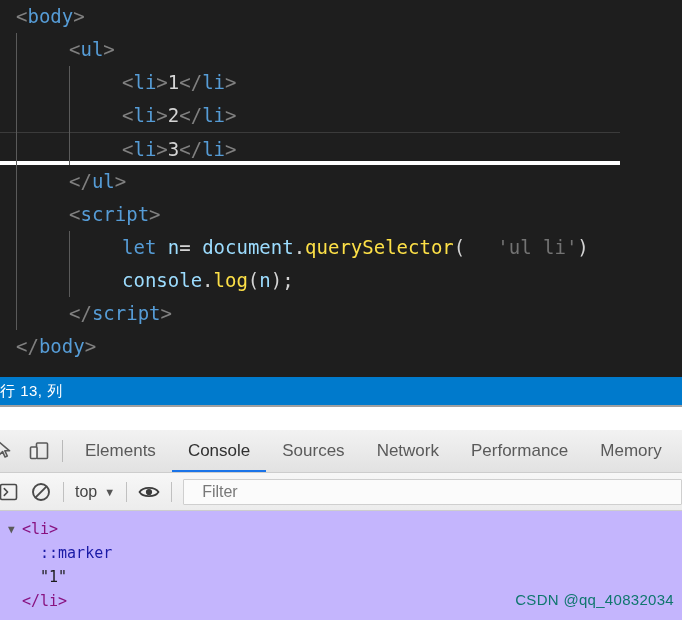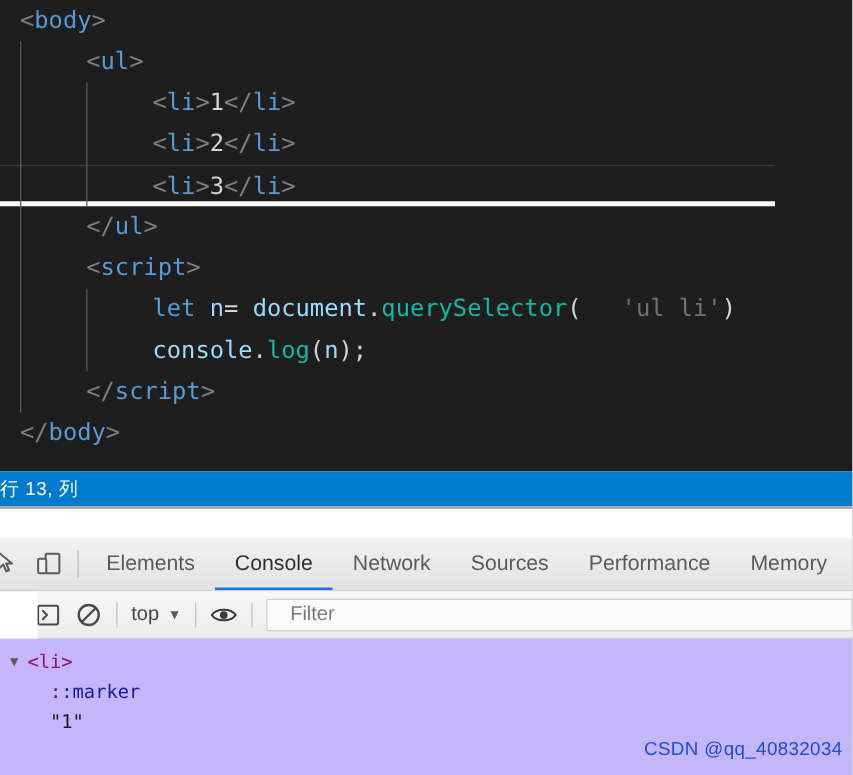--- a/index.html
+++ b/index.html
@@ -54,21 +54,21 @@
     background: #5a5a5a;
     z-index: 1;
   }
 
   
   .t-punct   { color: #808080; }
   .t-tag     { color: #569cd6; }
   .t-text    { color: #d4d4d4; }
   .t-kw      { color: #569cd6; }
   .t-var     { color: #9cdcfe; }
-  .t-fn      { color: #14b8a6; }
+  .t-fn      { color: #fde047; }
   .t-str     { color: #737373; margin-left: 32px; }
   .t-paren   { color: #d4d4d4; }
 
   
   #statusbar {
     position: absolute;
     left: 0; top: 377px;
     width: 682px;
     height: 28px;
     background: #007acc;
@@ -146,21 +146,20 @@
   
   #dt-consolebar {
     position: relative;
     height: 38px;
     background: linear-gradient(#f7f7f7, #ececec);
     border-bottom: 1px solid #cdcdcd;
     display: flex;
     align-items: center;
     box-sizing: border-box;
     overflow: hidden;
-    margin-left: 30px;
   }
   .cb-icon {
     width: 34px;
     height: 30px;
     display: flex;
     align-items: center;
     justify-content: center;
     flex: 0 0 auto;
   }
   #console-sidebar-btn { width: 30px; margin-left: -6px; }
@@ -233,21 +232,21 @@
     height: 1px;
     background: #ededed;
   }
 
   
   #watermark {
     position: absolute;
     right: 8px;
     bottom: 12px;
     font-size: 15px;
-    color: #1d4ed8;
+    color: #0f766e;
     letter-spacing: 0.3px;
     font-family: "Liberation Sans", sans-serif;
   }
 </style>
 </head>
 <body>
 
 <div id="screen">
 
   <div id="editor">
@@ -278,24 +277,24 @@
       <div class="dt-vsep"></div>
 
       <div id="dt-tabs" style="display:flex;align-items:center;">
           <div class="dt-tab">
             <span>Elements</span>
           </div>
           <div class="dt-tab active">
             <span>Console</span>
           </div>
           <div class="dt-tab">
+            <span>Sources</span>
+          </div>
+          <div class="dt-tab">
             <span>Network</span>
-          </div>
-          <div class="dt-tab">
-            <span>Sources</span>
           </div>
           <div class="dt-tab">
             <span>Performance</span>
           </div>
           <div class="dt-tab">
             <span>Memory</span>
           </div>
         </div>
     </div>
 
@@ -336,19 +335,20 @@
       <div id="filter-input">
         <span id="filter-placeholder">Filter</span>
       </div>
     </div>
 
     <div id="dt-console-output">
       <div id="console-rows">
           <div class="con-row"><span class="disclosure">▼</span><span class="c-tag">&lt;li&gt;</span></div>
           <div class="con-row"><span style="display: inline-block; width: 32px;"></span><span class="c-pseudo">::marker</span></div>
           <div class="con-row"><span style="display: inline-block; width: 32px;"></span><span class="c-textnode">"1"</span></div>
+          <div class="con-row"><span style="display: inline-block; width: 14px;"></span><span class="c-tag">&lt;/li&gt;</span></div>
         </div>
       <div id="console-bottom-rule"></div>
     </div>
   </div>
 
   <div id="watermark">CSDN @qq_40832034</div>
 </div>
 
 </body></html>

